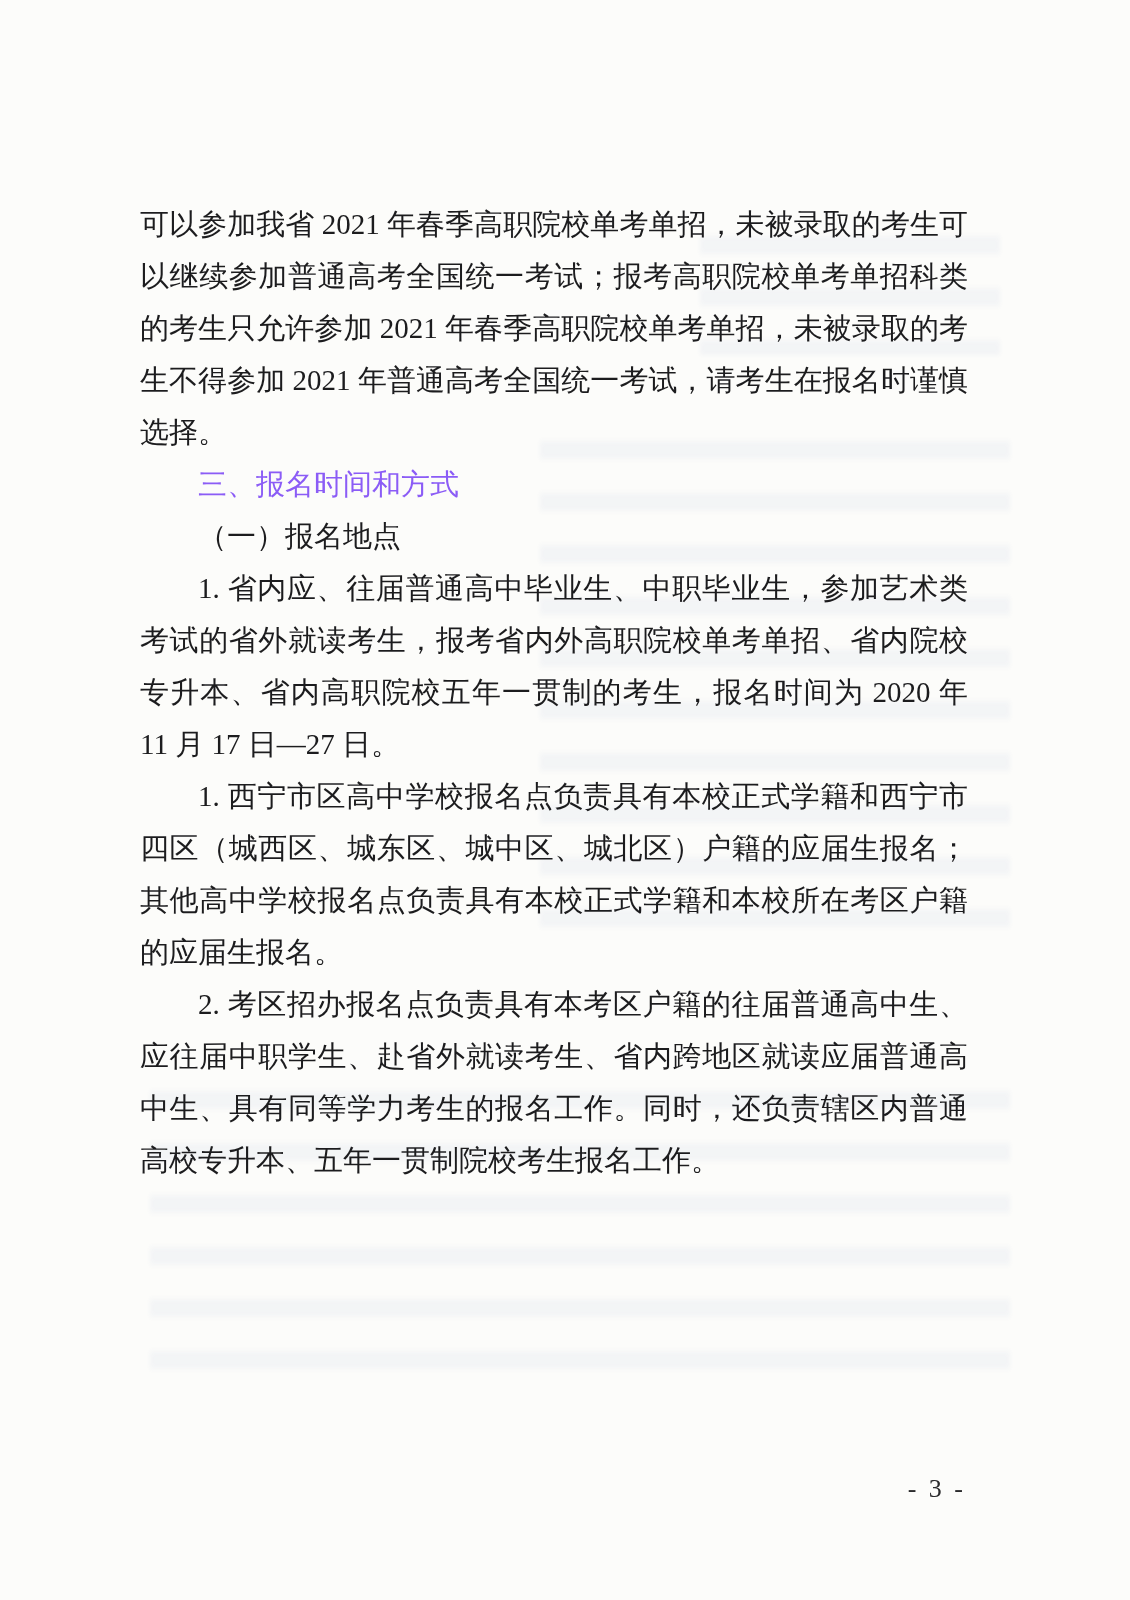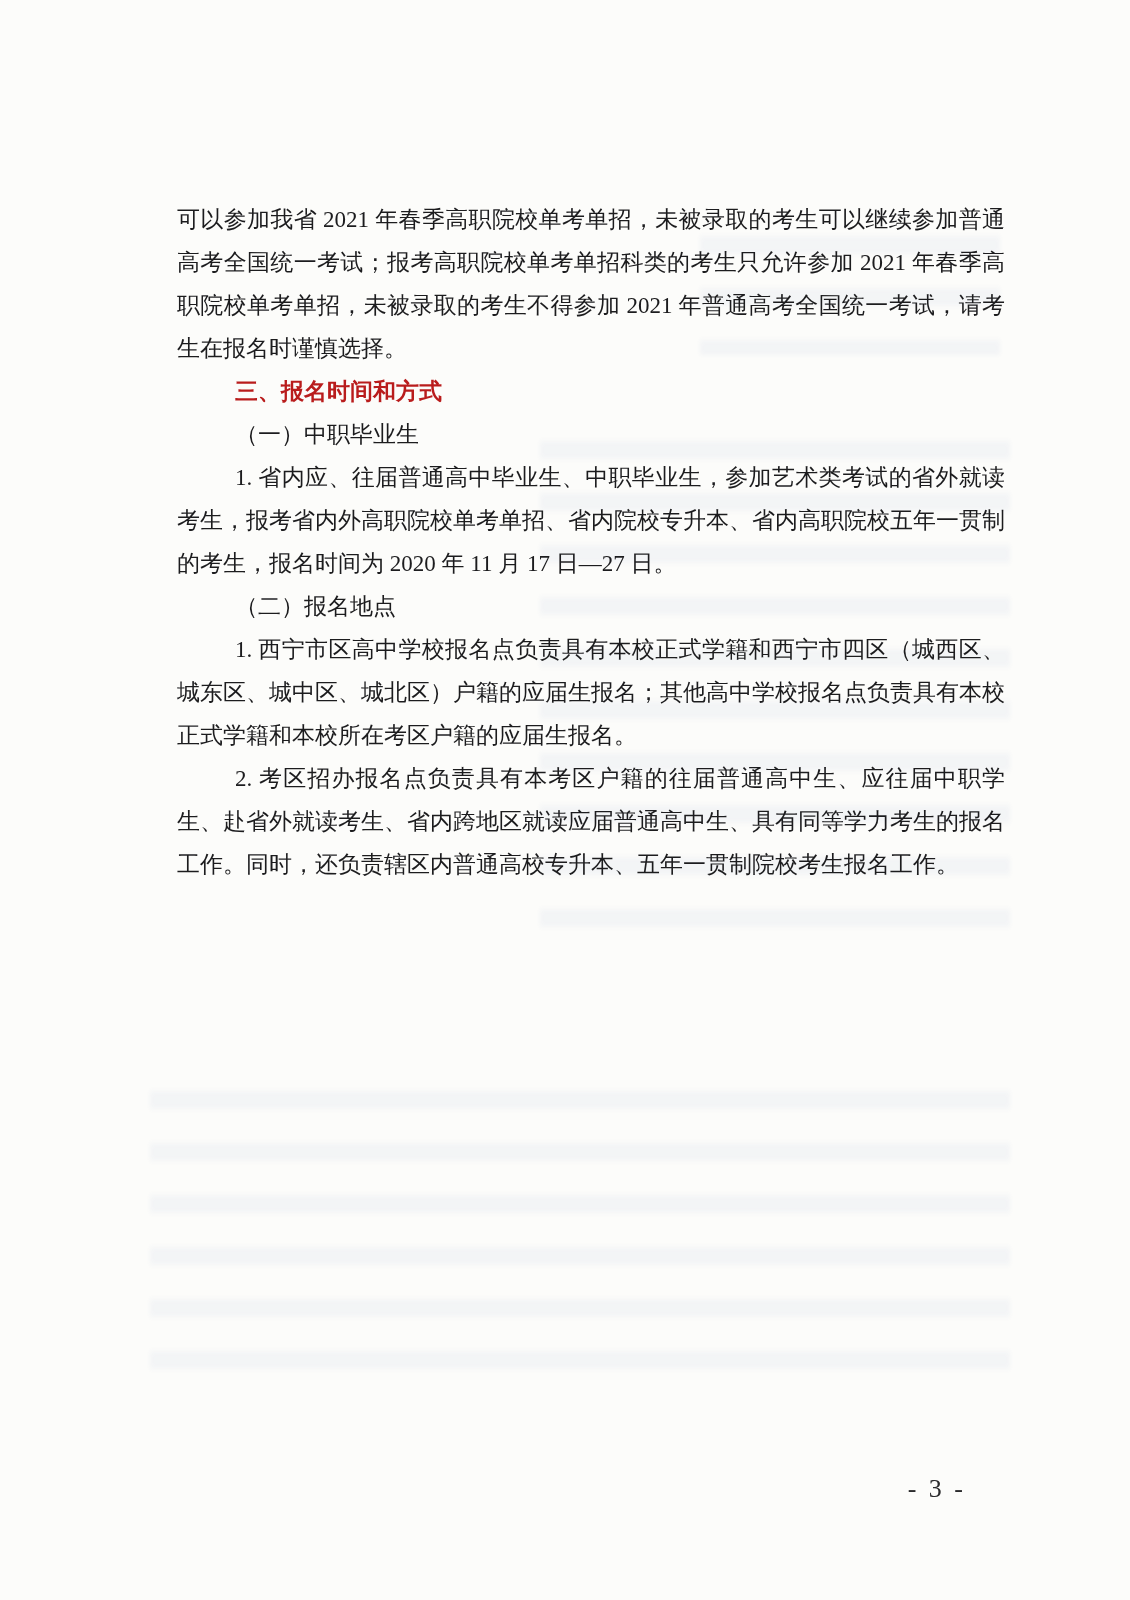--- a/index.html
+++ b/index.html
@@ -37,35 +37,34 @@
     .bleed-a { left: 540px; top: 410px; width: 470px; height: 520px; }
     .bleed-b { left: 700px; top: 205px; width: 300px; height: 150px; }
     .bleed-c { left: 150px; top: 1060px; width: 860px; height: 320px; }
 
     .text-body {
       position: absolute;
       left: 140px;
       top: 198px;
       width: 828px;
       color: #1c1c1e;
-      font-size: 23px;
-      line-height: 43px;
+      font-size: 29px;
+      line-height: 52px;
       text-align: justify;
-      margin-left: 37px;
     }
     .para {
       margin: 0;
     }
     .para.indent {
       text-indent: 58px;
     }
     .para.heading {
       font-family: "Liberation Sans", "DejaVu Sans", sans-serif;
-      font-weight: 700;
-      color: #b91c1c;
+      font-weight: 400;
+      color: #8b5cf6;
     }
     .page-number {
       position: absolute;
       right: 164px;
       top: 1474px;
       font-size: 26px;
       color: #2a2a2c;
       letter-spacing: 3px;
       font-family: "Liberation Serif", "DejaVu Serif", serif;
     }
@@ -74,21 +73,20 @@
 <body>
 
 <div class="page">
   <div class="bleed bleed-a"></div>
   <div class="bleed bleed-b"></div>
   <div class="bleed bleed-c"></div>
 
   <div class="text-body">
       <p class="para body">可以参加我省 2021 年春季高职院校单考单招，未被录取的考生可以继续参加普通高考全国统一考试；报考高职院校单考单招科类的考生只允许参加 2021 年春季高职院校单考单招，未被录取的考生不得参加 2021 年普通高考全国统一考试，请考生在报名时谨慎选择。</p>
       <p class="para heading indent">三、报名时间和方式</p>
-      <p class="para body indent">（一）中职毕业生</p>
+      <p class="para body indent">（一）报名地点</p>
       <p class="para body indent">1. 省内应、往届普通高中毕业生、中职毕业生，参加艺术类考试的省外就读考生，报考省内外高职院校单考单招、省内院校专升本、省内高职院校五年一贯制的考生，报名时间为 2020 年 11 月 17 日—27 日。</p>
-      <p class="para body indent">（二）报名地点</p>
       <p class="para body indent">1. 西宁市区高中学校报名点负责具有本校正式学籍和西宁市四区（城西区、城东区、城中区、城北区）户籍的应届生报名；其他高中学校报名点负责具有本校正式学籍和本校所在考区户籍的应届生报名。</p>
       <p class="para body indent">2. 考区招办报名点负责具有本考区户籍的往届普通高中生、应往届中职学生、赴省外就读考生、省内跨地区就读应届普通高中生、具有同等学力考生的报名工作。同时，还负责辖区内普通高校专升本、五年一贯制院校考生报名工作。</p>
     </div>
 
   <div class="page-number">- 3 -</div>
 </div>
 
 </body></html>

